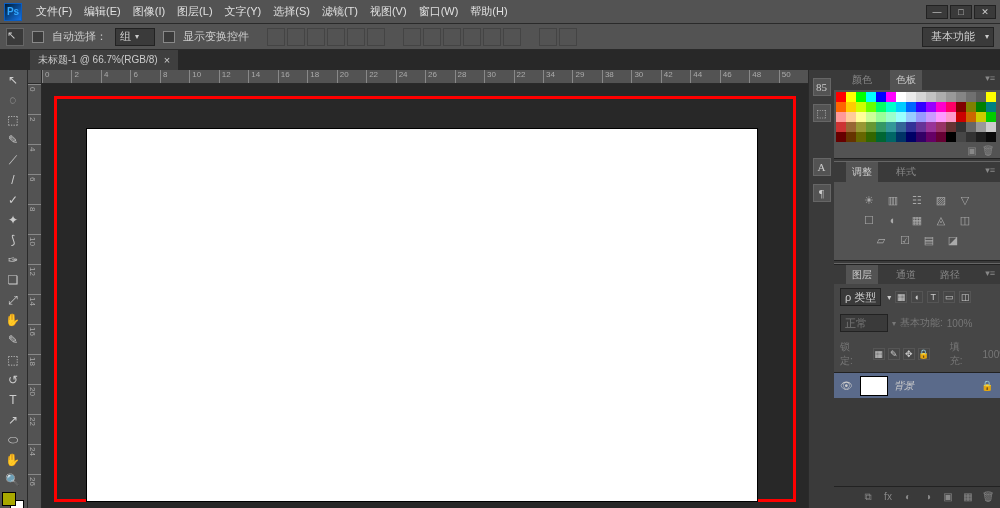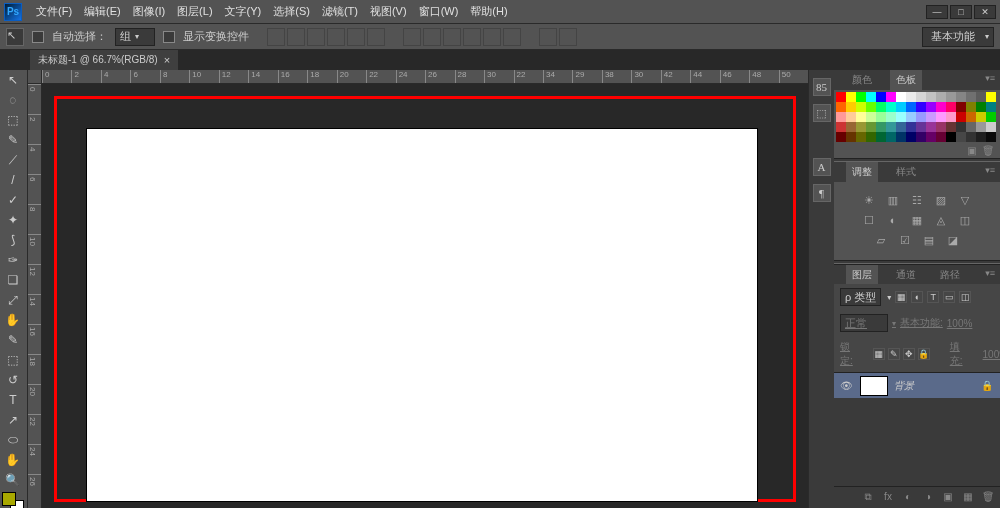--- a/index.html
+++ b/index.html
@@ -67,21 +67,21 @@
 .panel-divider { height: 4px; background: #3a3a3a; border-top: 1px solid #222; border-bottom: 1px solid #666; }
 
 .adjustments { padding: 6px; font-size: 10px; }
 .adj-label { color: #ccc; margin-bottom: 6px; }
 .adj-row { display: flex; gap: 8px; justify-content: center; margin: 6px 0; }
 .adj-icon { width: 16px; height: 14px; font-size: 11px; color: #aaa; text-align: center; }
 
 .layer-header { display: flex; height: 20px; background: #3a3a3a; font-size: 10px; border-top: 1px solid #222; }
 .layer-controls { padding: 4px 6px; display: flex; align-items: center; gap: 4px; font-size: 10px; background: #464646; }
 .layer-controls .dropdown { background: #3a3a3a; }
-.disabled { color: #777; text-decoration: underline; }
+.disabled { color: #777; }
 .layer-row2 { padding: 4px 6px; font-size: 10px; display: flex; align-items: center; gap: 20px; background: #464646; }
 .lock-icons { display: flex; gap: 3px; }
 .lock-i { width: 12px; height: 12px; border: 1px solid #555; font-size: 9px; display: flex; align-items: center; justify-content: center; }
 .layer-item { display: flex; align-items: center; height: 26px; background: #5a6a8a; border-top: 1px solid #222; padding: 0 6px; gap: 6px; }
 .eye { width: 14px; font-size: 10px; }
 .thumb { width: 28px; height: 20px; background: #fff; border: 1px solid #000; }
 .layer-name { font-size: 10px; font-style: italic; flex: 1; }
 .lock-ind { font-size: 10px; color: #ccc; }
 .layer-empty { flex: 1; background: #3a3a3a; }
 .layer-footer { height: 22px; background: #3a3a3a; border-top: 1px solid #222; display: flex; align-items: center; justify-content: flex-end; gap: 4px; padding: 0 4px; }

